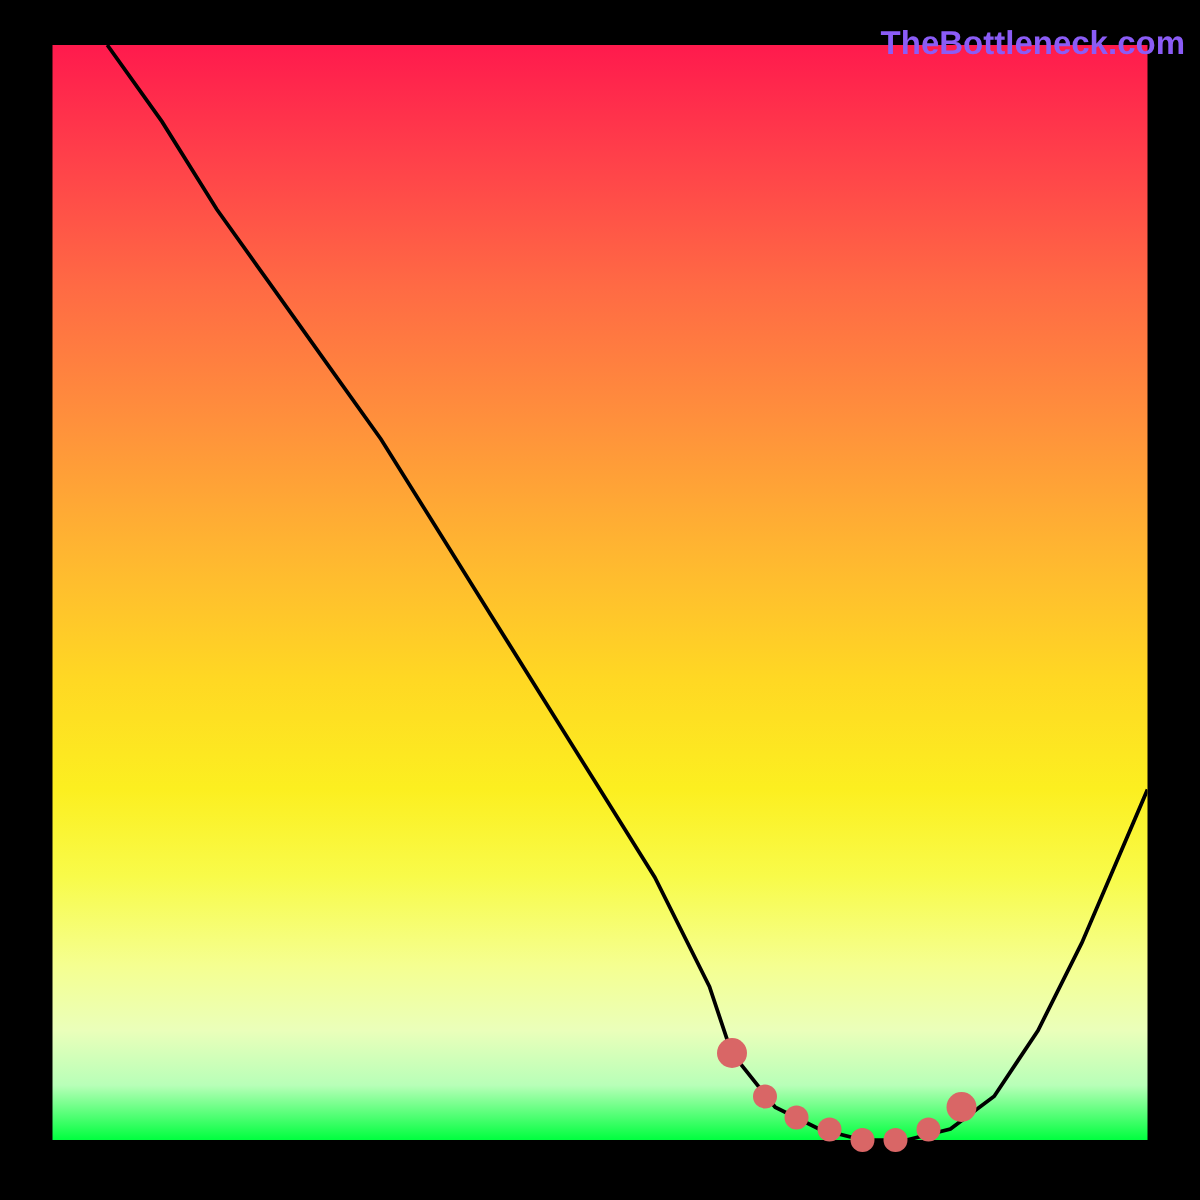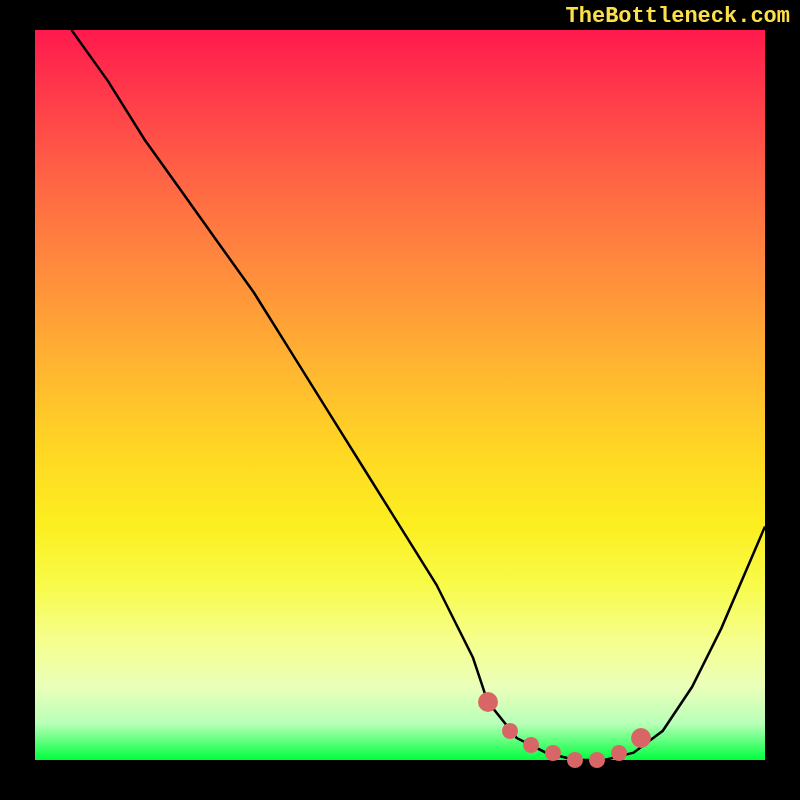--- a/index.html
+++ b/index.html
@@ -6,27 +6,26 @@
   body {
     width: 800px;
     height: 800px;
     background: #000;
     position: relative;
     font-family: Arial, sans-serif;
     overflow: hidden;
   }
   .watermark {
     position: absolute;
-    top: 4px;
+    top: 16px;
     right: 10px;
-    color: #fde047;
+    color: #8b5cf6;
     font-size: 22px;
     font-weight: bold;
     z-index: 5;
-    font-family: Liberation Mono, monospace;
   }
   .plot {
     position: absolute;
     left: 35px;
     top: 30px;
     width: 730px;
     height: 730px;
     background: linear-gradient(to bottom,
       #ff1a4d 0%,
       #ff3f4a 10%,

